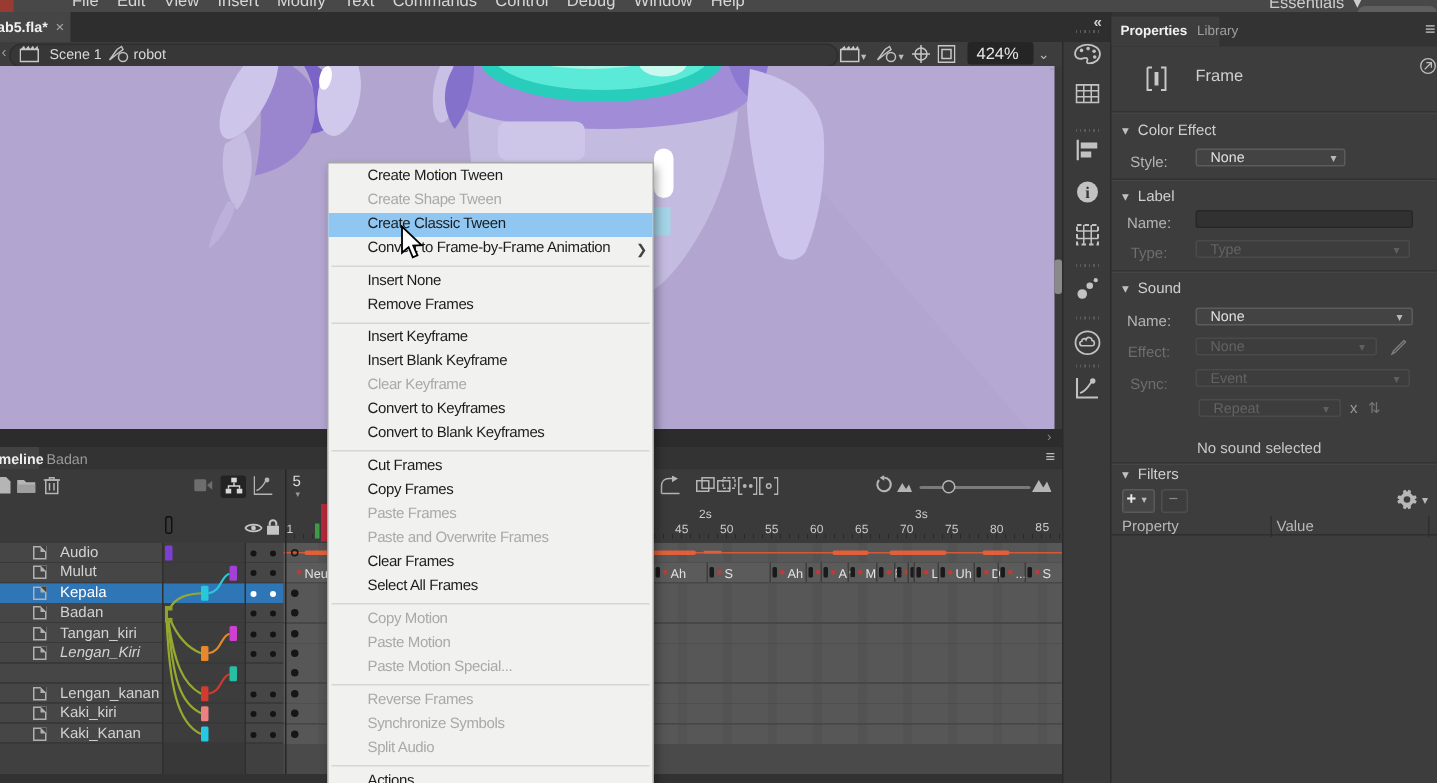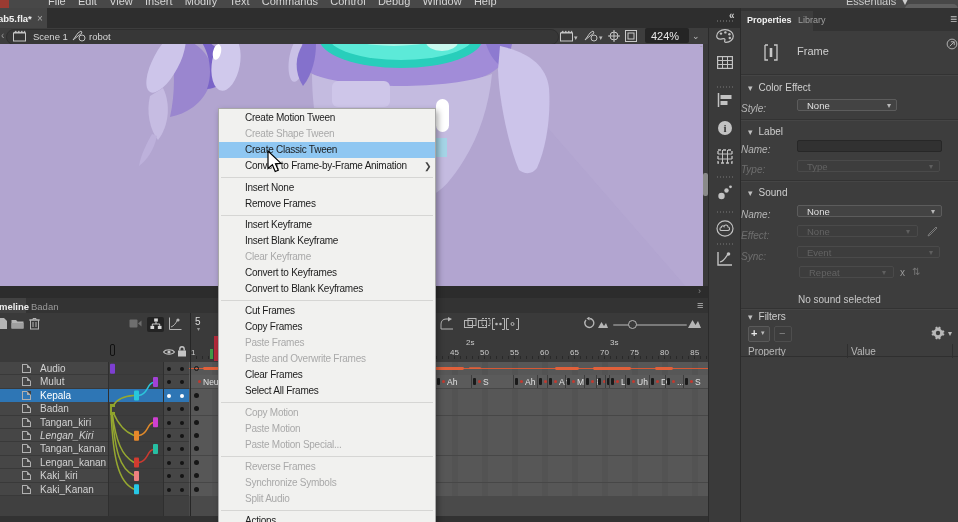--- a/index.html
+++ b/index.html
@@ -280,26 +280,20 @@
     </div>
     <div class="lay" style="top:53.6px;">
       <div class="licon"></div>
       <div class="lname" style="color:#d2d2d2;">Tangan_kiri</div>
       <div class="ldot" style="left:167px;background:#141414;"></div>
       <div class="ldot" style="left:180px;background:#141414;"></div>
     </div>
     <div class="lay" style="top:67.0px;">
       <div class="licon"></div>
       <div class="lname" style="color:#d2d2d2;font-style:italic;">Lengan_Kiri</div>
-      <div class="ldot" style="left:167px;background:#141414;"></div>
-      <div class="ldot" style="left:180px;background:#141414;"></div>
-    </div>
-    <div class="lay" style="top:80.4px;">
-      <div class="licon"></div>
-      <div class="lname" style="color:#d2d2d2;">Tangan_kanan</div>
       <div class="ldot" style="left:167px;background:#141414;"></div>
       <div class="ldot" style="left:180px;background:#141414;"></div>
     </div>
     <div class="lay" style="top:93.8px;">
       <div class="licon"></div>
       <div class="lname" style="color:#d2d2d2;">Lengan_kanan</div>
       <div class="ldot" style="left:167px;background:#141414;"></div>
       <div class="ldot" style="left:180px;background:#141414;"></div>
     </div>
     <div class="lay" style="top:107.2px;">
@@ -496,21 +490,21 @@
 
   <svg class="abs" style="left:8px;top:223px;" width="16" height="15" viewBox="0 0 16 15">
     <path d="M1 1 V14 H15" stroke="#c2c2c2" stroke-width="1.4" fill="none"></path>
     <path d="M3 11 C7 10 9 6 11 3" stroke="#c2c2c2" stroke-width="1.2" fill="none"></path>
     <circle cx="11.5" cy="3" r="1.8" fill="#c2c2c2"></circle>
   </svg>
 </div>
 
 <div class="abs" id="props" style="left:740px;top:8px;width:218px;height:514px;background:#3d3d3d;border-left:1px solid #2b2b2b;box-sizing:border-box;">
   <style>
-    .plabel{position:absolute;font-size:10px;color:#b5b5b5;white-space:nowrap;text-align:left;width:50px;font-style:italic;}
+    .plabel{position:absolute;font-size:10px;color:#b5b5b5;white-space:nowrap;text-align:center;width:50px;}
     .plabel.dis{color:#6e6e6e;}
     .phead{position:absolute;left:7px;font-size:10px;color:#cfcfcf;white-space:nowrap;}
     .phead:before{content:"\25BE";margin-right:6px;font-size:9px;color:#c0c0c0;}
     .pdd{position:absolute;height:12px;background:#434343;border:1px solid #5c5c5c;border-radius:2px;font-size:9.5px;color:#e0e0e0;line-height:11px;padding-left:9px;box-sizing:border-box;border-width:1px;}
     .pdd.dis{background:transparent;border-color:#4a4a4a;color:#636363;}
     .pchev{position:absolute;font-size:8px;color:#b8b8b8;}
     .pchev.dis{color:#5f5f5f;}
     .psep{position:absolute;left:0;width:218px;height:1px;background:#333333;border-bottom:1px solid #454545;}
   </style>
 

